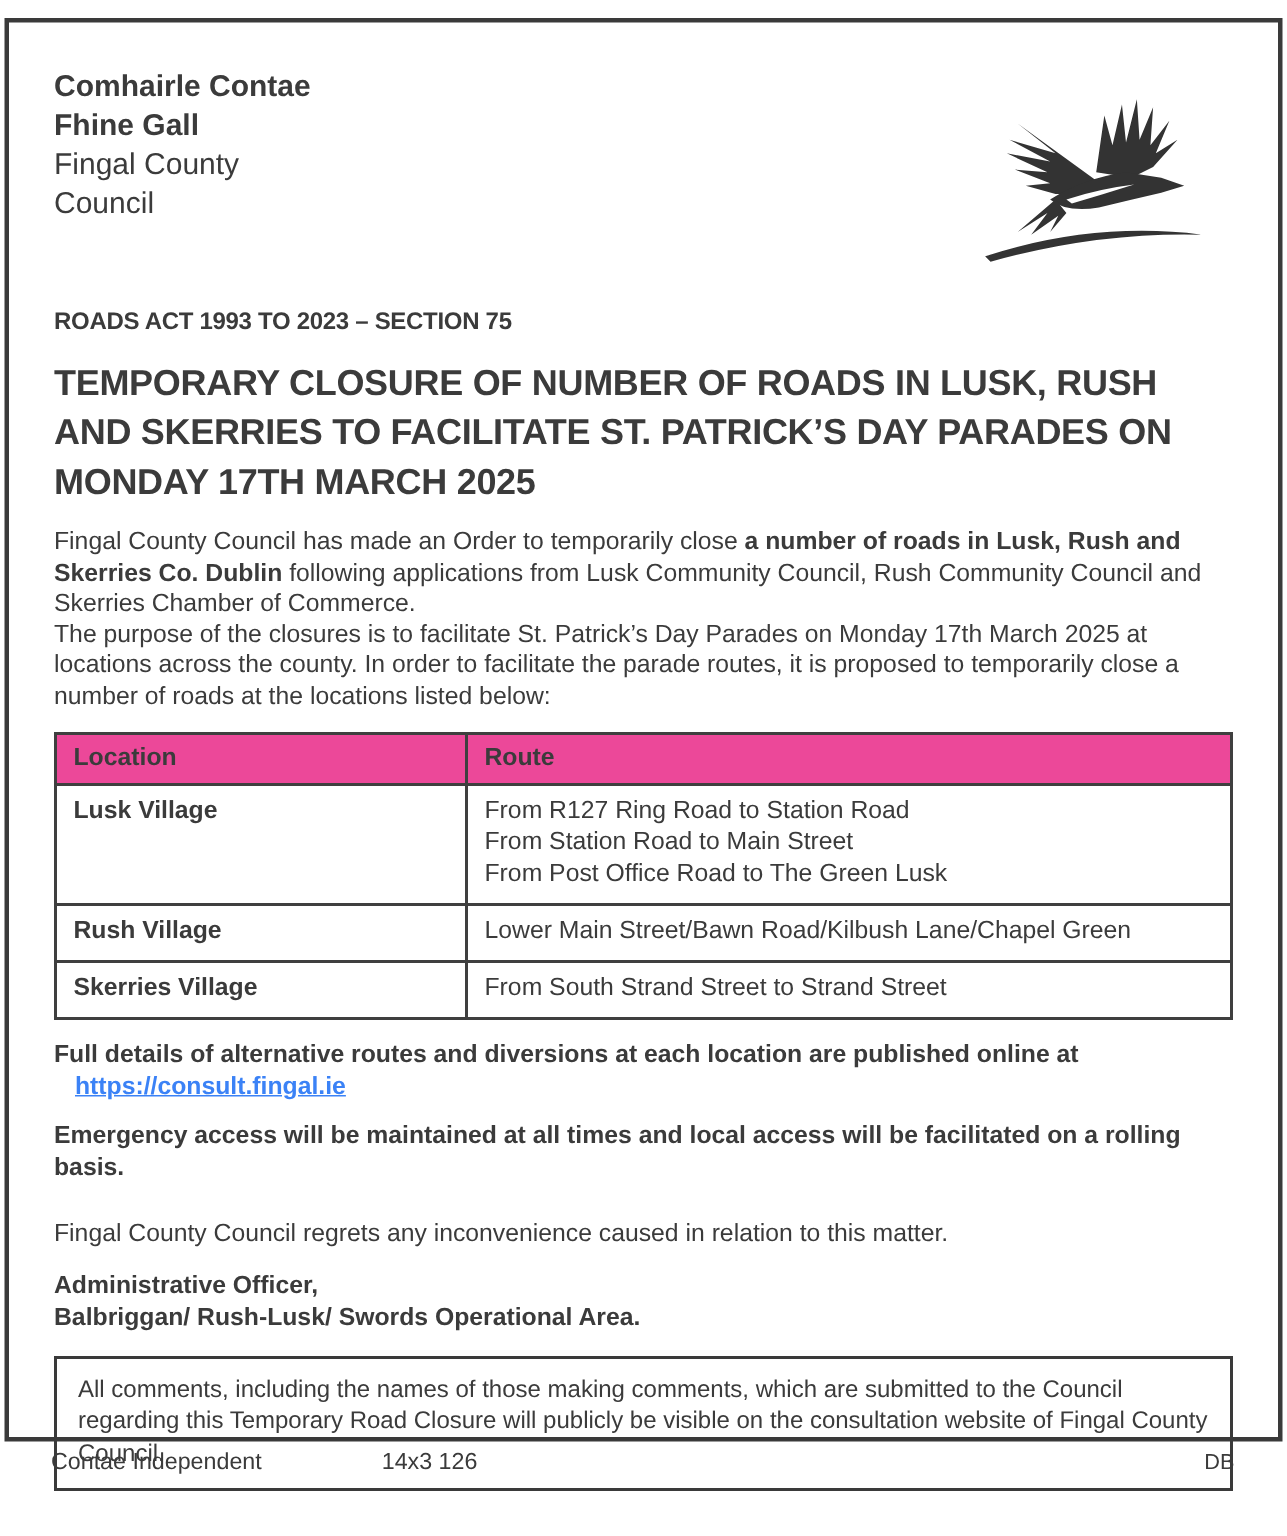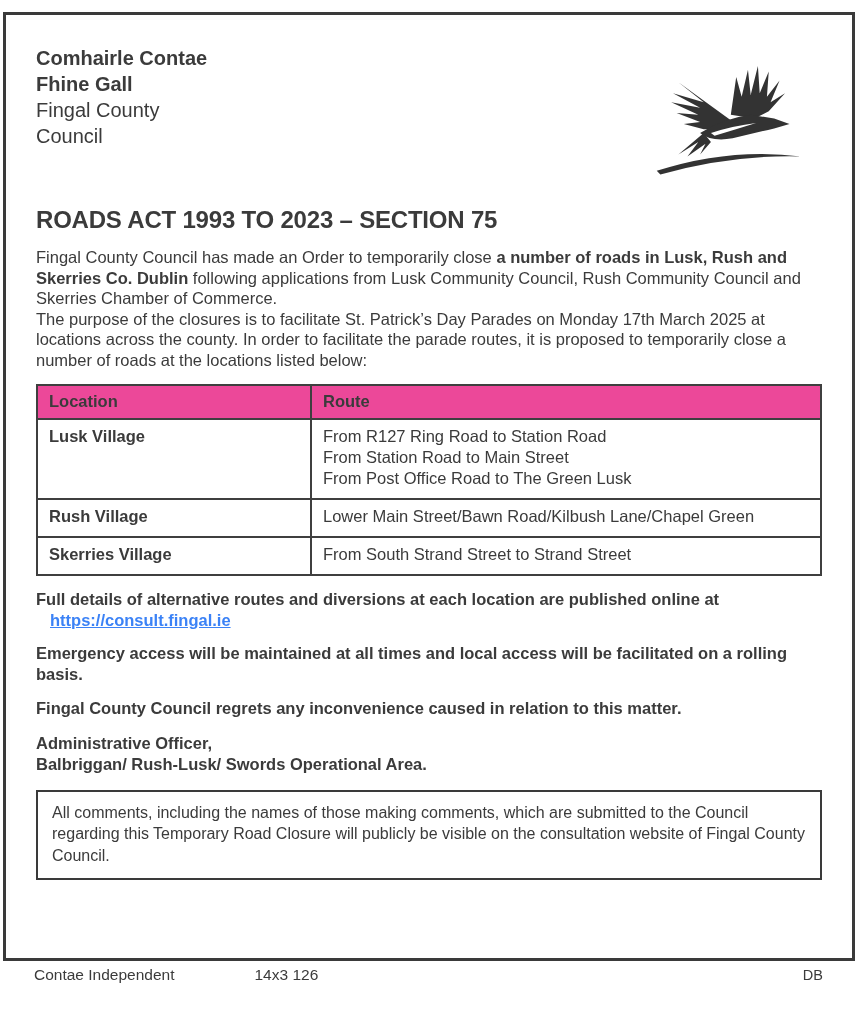--- a/index.html
+++ b/index.html
@@ -15,21 +15,21 @@
     padding:24px 30px 0 30px;
   }
   
   .header-row { display:flex; justify-content:space-between; align-items:flex-start; }
   .org { font-size:20px; line-height:26px; padding-top:6px; }
   .org .bold { font-weight:700; }
   .logo-wrap { width:170px; height:140px; margin-right:8px; }
   .logo-wrap svg { width:100%; height:100%; }
   
   .act-title {
-    font-size:24px; font-weight:700; letter-spacing:-0.2px;
+    font-size:16px; font-weight:700; letter-spacing:-0.2px;
     margin-top:27px; color:#3b3b3b;
   }
   .notice-title {
     font-size:24px; font-weight:700; letter-spacing:-0.2px;
     line-height:33px; margin-top:15px; max-width:782px; color:#3b3b3b;
   }
   
   .body-block { margin-top:13px; font-size:16.5px; line-height:20.5px; }
   .body-block p { margin:0; }
   .body-block b { font-weight:700; }
@@ -41,21 +41,21 @@
   table.closures th, table.closures td {
     border:2px solid #3f3f3f; text-align:left; vertical-align:top;
   }
   table.closures th {
     background:#ec4899; font-weight:700; padding:5px 11px 6px;
   }
   table.closures td { padding:6px 11px 9px; }
   td.loc-cell { width:274px; font-weight:700; }
   
   .bold-para { margin-top:13px; font-size:16.5px; line-height:20.5px; font-weight:700; }
-  .regular-para { margin-top:14px; font-size:16.5px; line-height:20.5px;font-weight:bold; }
+  .regular-para { margin-top:24px; font-size:16.5px; line-height:20.5px; }
   .url-link { color:#3b82f6; text-decoration:underline; font-weight:700;margin-left:14px; }
   .signoff { margin-top:14px; font-size:16.5px; line-height:21px; font-weight:700; }
   
   .comment-box {
     margin-top:15px; border:2px solid #3a3a3a;
     padding:10px 14px 12px; font-size:16px; line-height:21.5px;
   }
   
   .footer {
     position:absolute; left:3px; top:966px; width:852px;
@@ -92,20 +92,21 @@
           <path d="M62,104 L34,128 L56,114 L44,130 L64,116 L58,128 L70,114 Z"></path>
 
           <path d="M10,146 Q90,120 170,130 Q92,128 14,150 Z"></path>
         </g>
       </svg>
     </div>
   </div>
 
   <h1 class="act-title">ROADS ACT 1993 TO 2023 – SECTION 75</h1>
 
+  <h2 class="notice-title">TEMPORARY CLOSURE OF NUMBER OF ROADS IN LUSK, RUSH AND SKERRIES TO FACILITATE ST. PATRICK’S DAY PARADES ON MONDAY 17TH MARCH 2025</h2>
 
   <div class="body-block">
     <p><span>Fingal County Council has made an Order to temporarily close </span><b>a number of roads in Lusk, Rush and Skerries Co. Dublin</b><span> following applications from Lusk Community Council, Rush Community Council and Skerries Chamber of Commerce.</span></p>
     <p>The purpose of the closures is to facilitate St. Patrick’s Day Parades on Monday 17th March 2025 at locations across the county. In order to facilitate the parade routes, it is proposed to temporarily close a number of roads at the locations listed below:</p>
   </div>
 
   <table class="closures">
     <thead>
       <tr>
         <th>Location</th>

